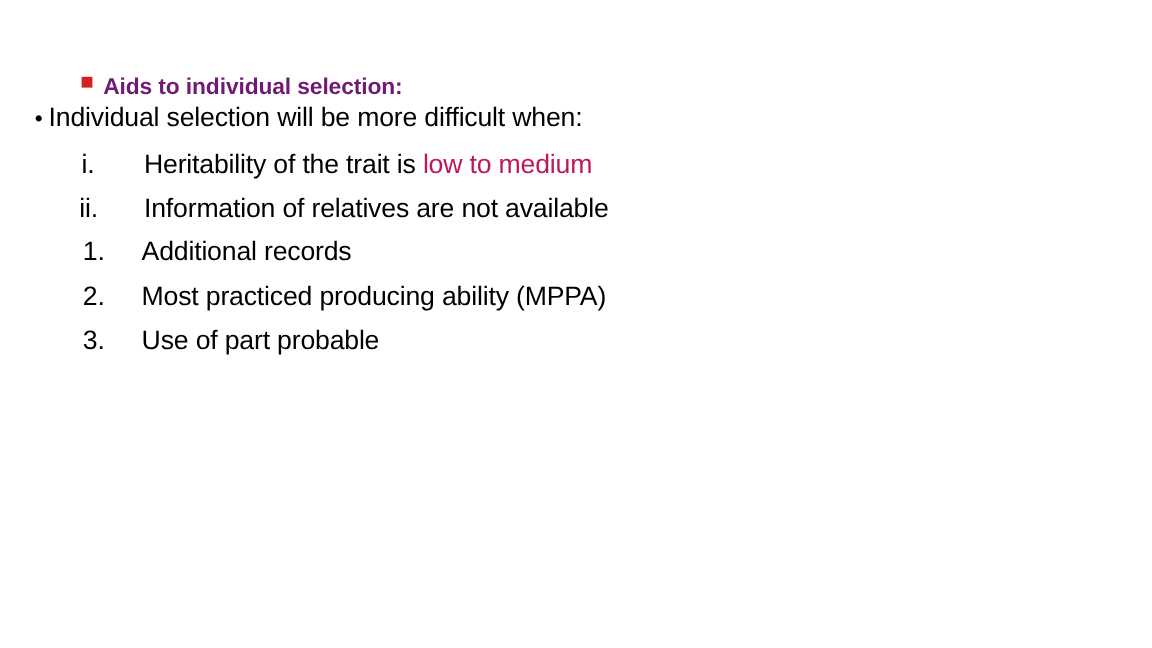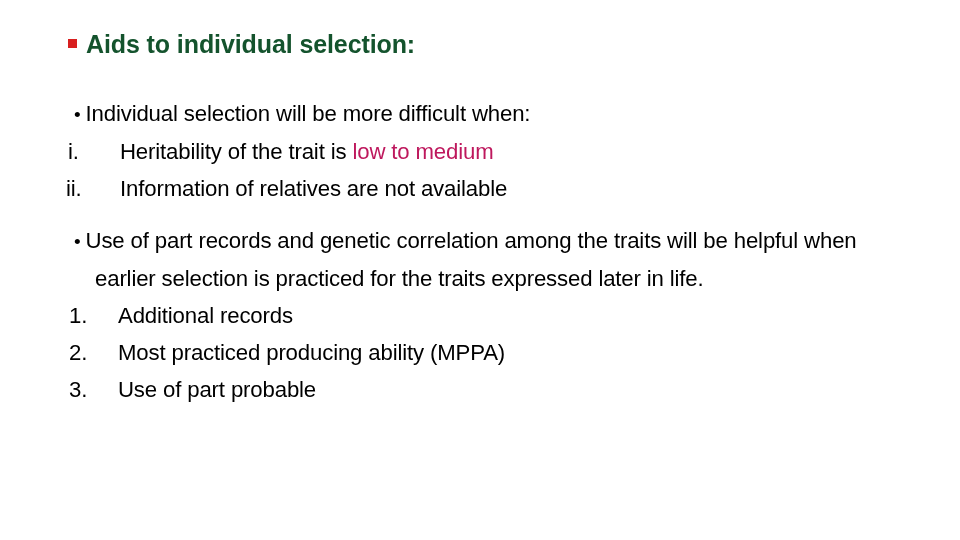--- a/index.html
+++ b/index.html
@@ -34,49 +34,49 @@
   .title-bullet {
     width: 9px;
     height: 9px;
     background: #d81f1f;
     margin-right: 9px;
     flex: none;
     position: relative;
     top: -5px;
   }
   .title-text {
-    font-size: 25px;
+    font-size: 19px;
     font-weight: bold;
-    color: #14532d;
+    color: #701a75;
     letter-spacing: -0.1px;
     line-height: 1;
+    margin-top: 31px;
   }
 
   
   .body {
     position: absolute;
     left: 0;
     top: 80px;
     width: 960px;
   }
 
   .line {
     position: relative;
     font-size: 22.2px;
     line-height: 36.8px;
     color: #000000;
     letter-spacing: -0.15px;
   }
 
   
   .b-item {
-    padding-left: 95px;
+    padding-left: 50px;
     padding-right: 60px;
     text-indent: -21px;
-    margin-top: 16px;
   }
   .b-item .dot {
     font-size: 19px;
   }
   .b-item .sp {
     display: inline-block;
     width: 5px;
   }
 
   
@@ -123,19 +123,18 @@
 
   <div class="title-row">
     <span class="title-bullet"></span>
     <span class="title-text">Aids to individual selection:</span>
   </div>
 
   <div class="body" id="body-block">
       <div class="line b-item"><span class="dot">•</span><span class="sp"></span><span>Individual selection will be more difficult when:</span></div>
       <div class="line r-item"><span class="marker">i.</span><span>Heritability of the trait is </span><span class="hl-red">low to medium</span></div>
       <div class="line r-item"><span class="marker wide">ii.</span><span>Information of relatives are </span><span class="hl-red-soft">not available</span></div>
-      <div class="line b-item"><span class="dot">•</span><span class="sp"></span><span>Use of part records and genetic correlation among the traits will be helpful when earlier selection is practiced for the traits expressed later in life.</span></div>
       <div class="line n-item"><span class="marker">1.</span><span>Additional records</span></div>
       <div class="line n-item"><span class="marker">2.</span><span>Most practiced producing ability (MPPA)</span></div>
       <div class="line n-item"><span class="marker">3.</span><span>Use of part probable</span></div>
     </div>
 
 </div>
 
 </body></html>

